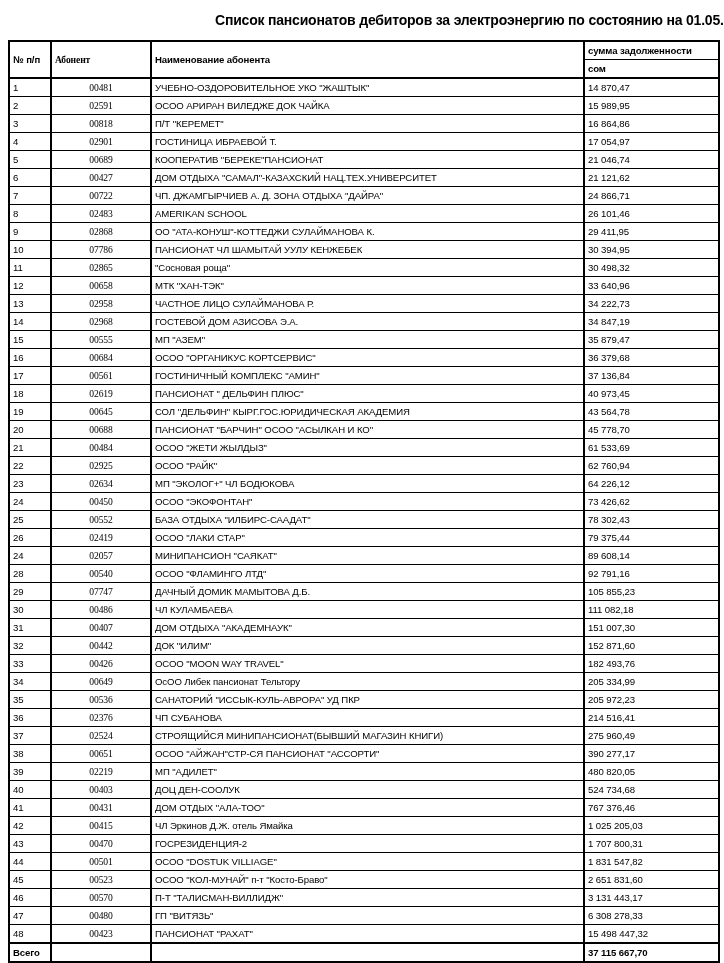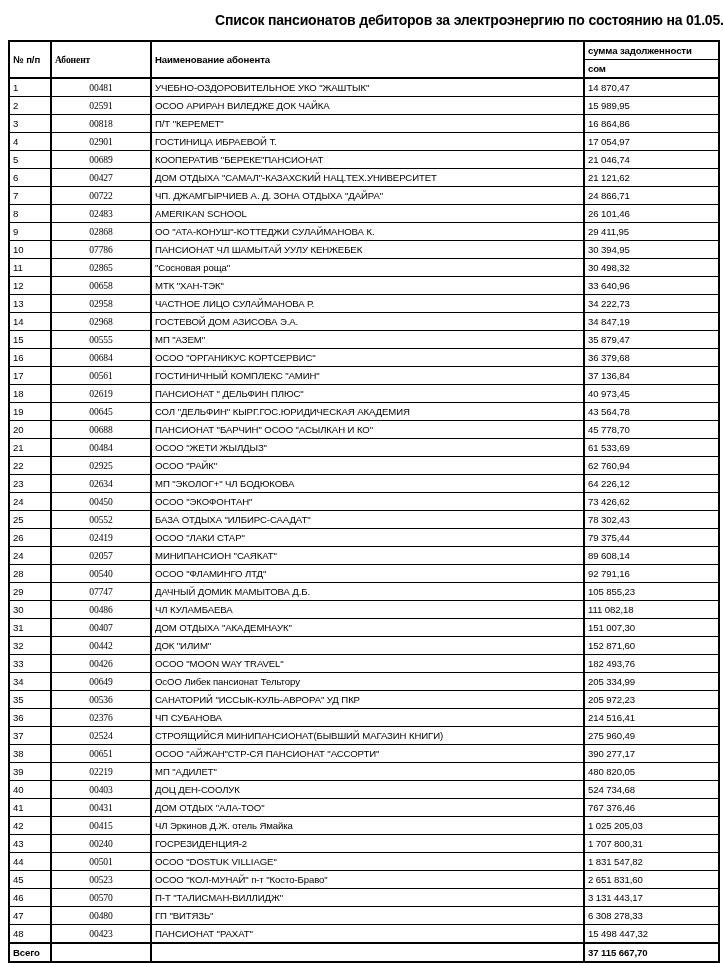--- a/index.html
+++ b/index.html
@@ -295,21 +295,21 @@
         <td class="sum">767 376,46</td>
       </tr>
       <tr>
         <td class="num">42</td>
         <td class="acc">00415</td>
         <td class="name">ЧЛ Эркинов Д.Ж.     отель Ямайка</td>
         <td class="sum">1 025 205,03</td>
       </tr>
       <tr>
         <td class="num">43</td>
-        <td class="acc">00240</td>
+        <td class="acc">00470</td>
         <td class="name">ГОСРЕЗИДЕНЦИЯ-2</td>
         <td class="sum">1 707 800,31</td>
       </tr>
       <tr>
         <td class="num">44</td>
         <td class="acc">00501</td>
         <td class="name">ОСОО "DOSTUK VILLIAGE"</td>
         <td class="sum">1 831 547,82</td>
       </tr>
       <tr>

